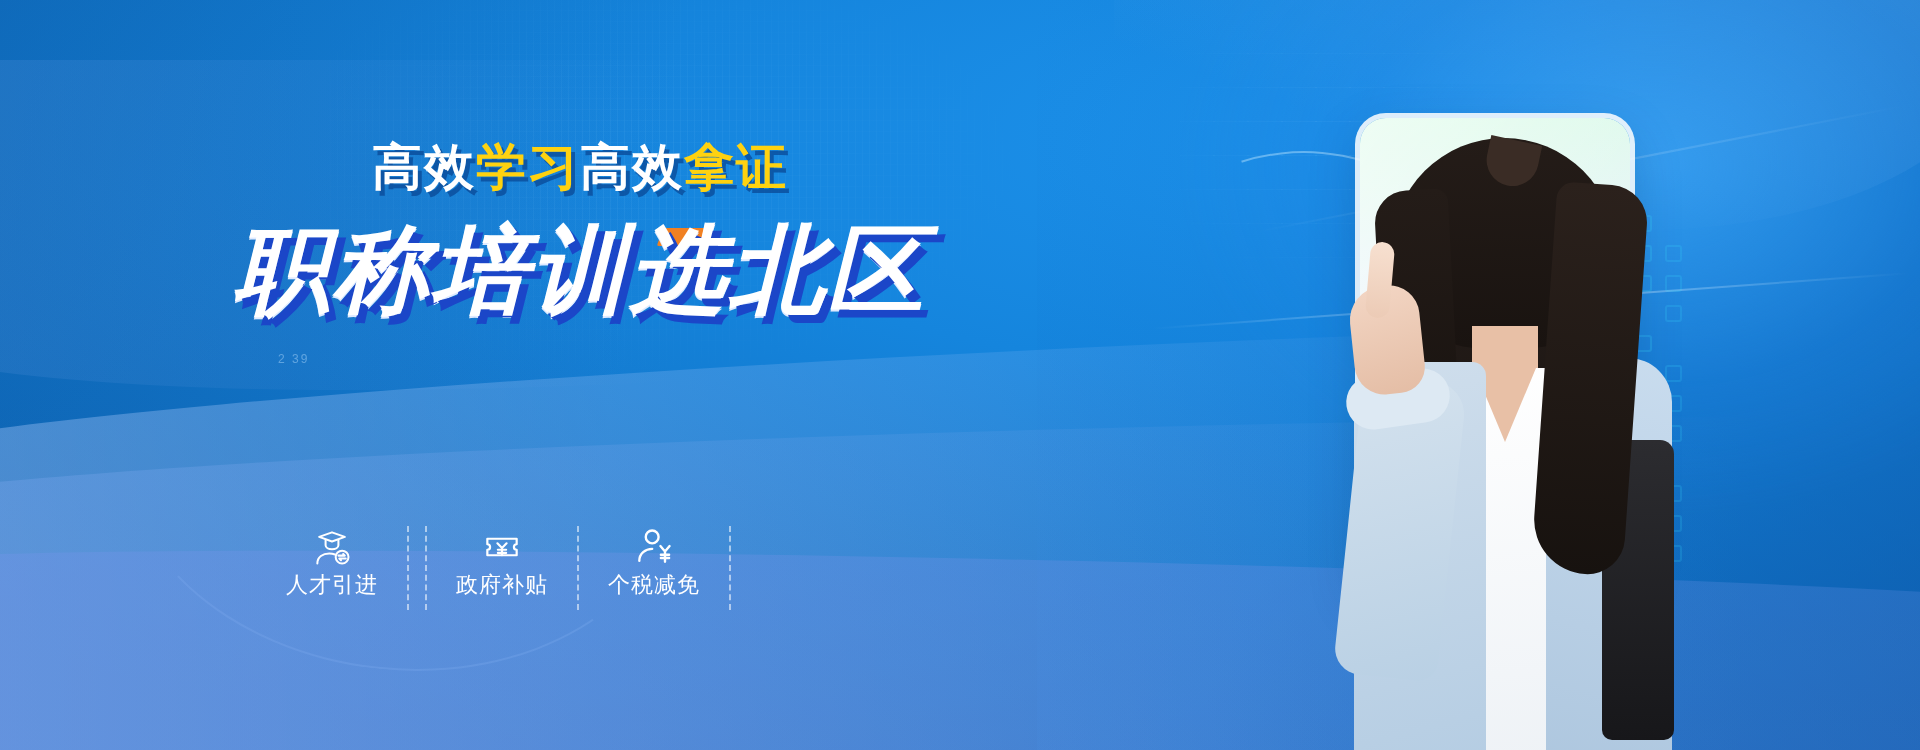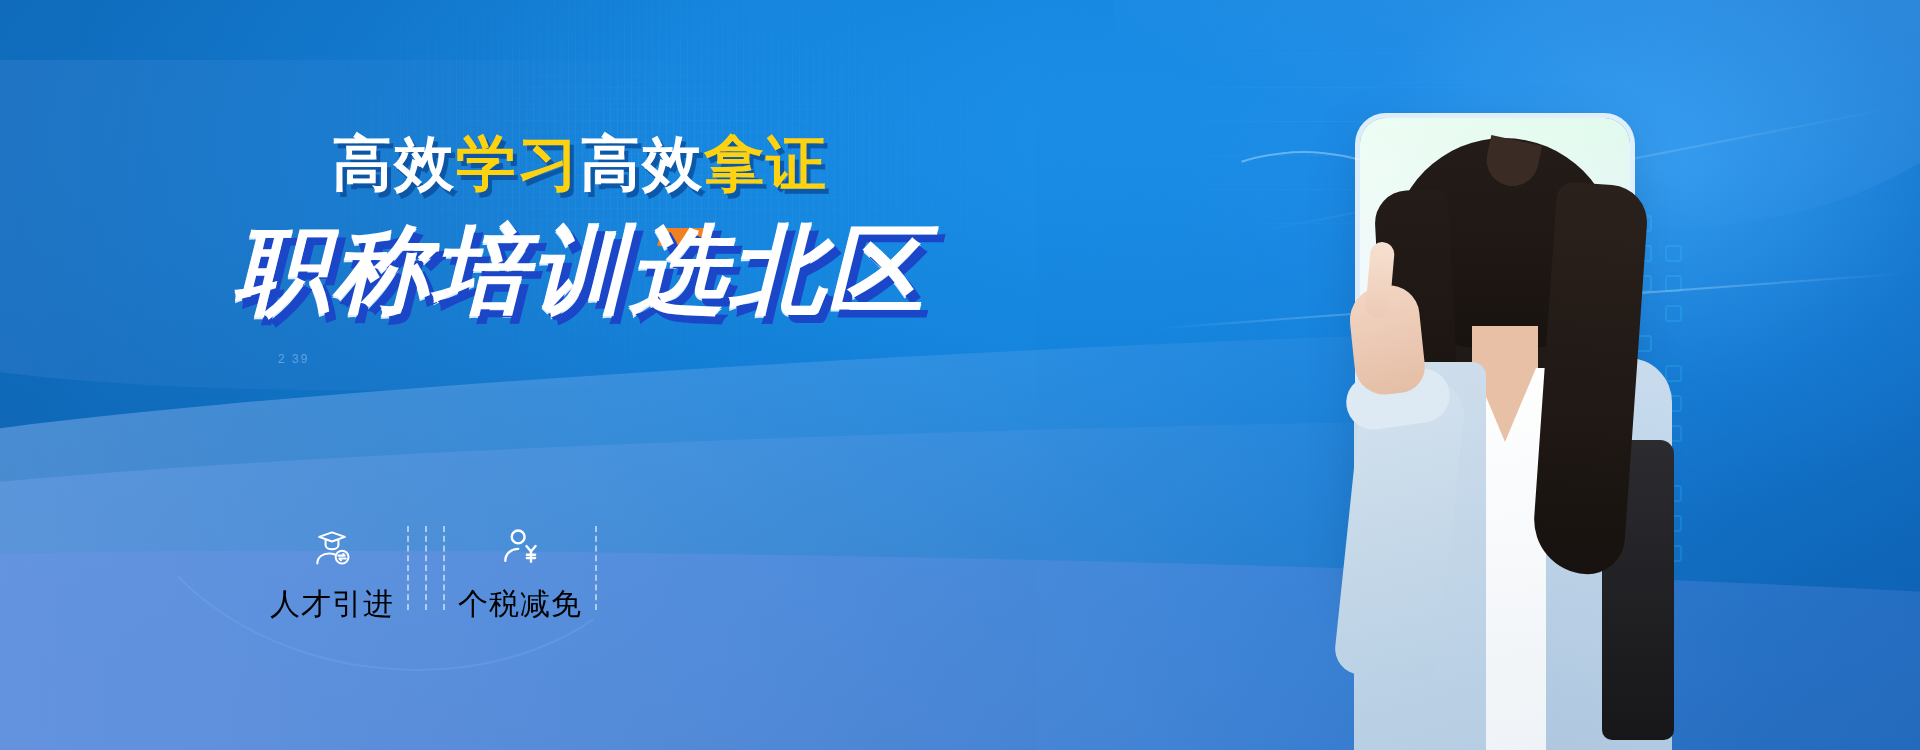--- a/index.html
+++ b/index.html
@@ -99,22 +99,22 @@
   .p-arm{position:absolute;left:52px;top:268px;width:104px;height:300px;border-radius:50px 34px 20px 26px;background:linear-gradient(160deg,#d4e2ee,#b9d0e4);transform:rotate(6deg);}
   .p-cuff{position:absolute;left:50px;top:262px;width:104px;height:54px;border-radius:30px;background:#dde9f3;transform:rotate(-8deg);}
   .p-hand{position:absolute;left:56px;top:176px;width:70px;height:108px;border-radius:34px 30px 26px 30px;background:linear-gradient(170deg,#f3d6c4,#e4bda5);transform:rotate(-6deg);}
   .p-finger{position:absolute;left:72px;top:132px;width:24px;height:76px;border-radius:12px;background:linear-gradient(180deg,#f7e0d0,#eccbb6);transform:rotate(5deg);}
   .p-bag{position:absolute;left:306px;top:330px;width:72px;height:300px;border-radius:14px 14px 10px 10px;background:linear-gradient(180deg,#2c2c30,#17171a);}
   .p-strap{position:absolute;left:292px;top:268px;width:12px;height:110px;border-radius:6px;background:#2b2b2f;transform:rotate(10deg);}
 
   
   .content{position:absolute;left:0;top:0;width:1160px;height:750px;}
 
-  .subhead{position:absolute;left:0;top:134px;width:1160px;text-align:center;
-    font-size:60px;font-weight:700;letter-spacing:2px;line-height:1;white-space:nowrap;
+  .subhead{position:absolute;left:0;top:142px;width:1160px;text-align:center;
+    font-size:50px;font-weight:700;letter-spacing:2px;line-height:1;white-space:nowrap;
     color:#ffffff;text-shadow:4px 5px 0 rgba(10,72,150,.75);}
   .subhead .hi{color:#ffd210;}
 
   .headline{position:absolute;left:0;top:222px;width:1160px;text-align:center;
     font-size:96px;font-weight:800;letter-spacing:3px;line-height:1;white-space:nowrap;
     color:#ffffff;font-style:italic;
     text-shadow:7px 8px 0 #1b46c8, 0 2px 0 #dfeaff;}
   .dash{position:absolute;left:660px;top:228px;width:44px;height:18px;background:#f08022;
     transform:skewX(-20deg);border-radius:2px;}
 
@@ -123,21 +123,21 @@
   .pill .left{background:linear-gradient(180deg,#f0a63c,#ef7b1e);
     display:flex;align-items:center;padding:0 22px;color:#fff;font-size:30px;font-weight:700;letter-spacing:1px;}
   .pill .right{background:linear-gradient(180deg,#2fa9ef,#1f95e4);
     display:flex;align-items:center;padding:0 22px;color:#fff;font-size:30px;font-weight:700;letter-spacing:1px;
     border-top:2px solid rgba(255,255,255,.95);border-right:2px solid rgba(255,255,255,.95);border-bottom:2px solid rgba(255,255,255,.95);
     border-radius:0 10px 10px 0;}
 
   .features{position:absolute;left:265px;top:524px;display:flex;align-items:flex-start;}
   .feat{width:134px;display:flex;flex-direction:column;align-items:center;}
   .feat .ico{height:46px;display:flex;align-items:center;justify-content:center;}
-  .feat .lbl{margin-top:14px;color:#000000;font-size:30px;letter-spacing:1px;white-space:nowrap;}
+  .feat .lbl{color:#ffffff;font-size:22px;letter-spacing:1px;white-space:nowrap;}
   .vdiv{width:0;height:84px;border-left:2px dashed rgba(255,255,255,.55);margin:2px 8px 0;}
 </style>
 </head>
 <body>
 
 <div class="banner">
 
   <div class="bg-base"></div>
   <div class="bg-left-dim"></div>
   <div class="bg-right-glow"></div>
@@ -281,20 +281,29 @@
               <path d="M17 16v6c0 2.6 3.2 4.4 7 4.4s7-1.8 7-4.4v-6"></path>
               <path d="M8 42c0-7 6-11 13-11 2.3 0 4.4.4 6.2 1.2"></path>
               <circle cx="35" cy="35" r="7"></circle>
               <path d="M31 33.4h7l-1.8-1.8M39 36.6h-7l1.8 1.8"></path>
             </svg>
           </div>
           <div class="lbl">人才引进</div>
         </div>
         <div class="vdiv"></div>
         <div class="vdiv"></div>
+        <div class="feat">
+          <div class="ico">
+            <svg viewBox="0 0 48 48" width="44" height="44" fill="none" stroke="#fff" stroke-width="2.4" stroke-linecap="round" stroke-linejoin="round">
+              <path d="M8 15h32v6a3 3 0 000 6v6H8v-6a3 3 0 000-6v-6z"></path>
+              <path d="M19 20l5 5 5-5M24 25v8M19.5 27h9M19.5 30.5h9"></path>
+            </svg>
+          </div>
+          <div class="lbl">政府补贴</div>
+        </div>
         <div class="vdiv"></div>
         <div class="feat">
           <div class="ico">
             <svg viewBox="0 0 48 48" width="44" height="44" fill="none" stroke="#fff" stroke-width="2.6" stroke-linecap="round" stroke-linejoin="round">
               <circle cx="22" cy="13" r="7"></circle>
               <path d="M8 39c0-8 6.5-13 14-13"></path>
               <path d="M31 23l5 6 5-6M36 29v11M31.5 32.5h9M31.5 36h9"></path>
             </svg>
           </div>
           <div class="lbl">个税减免</div>

